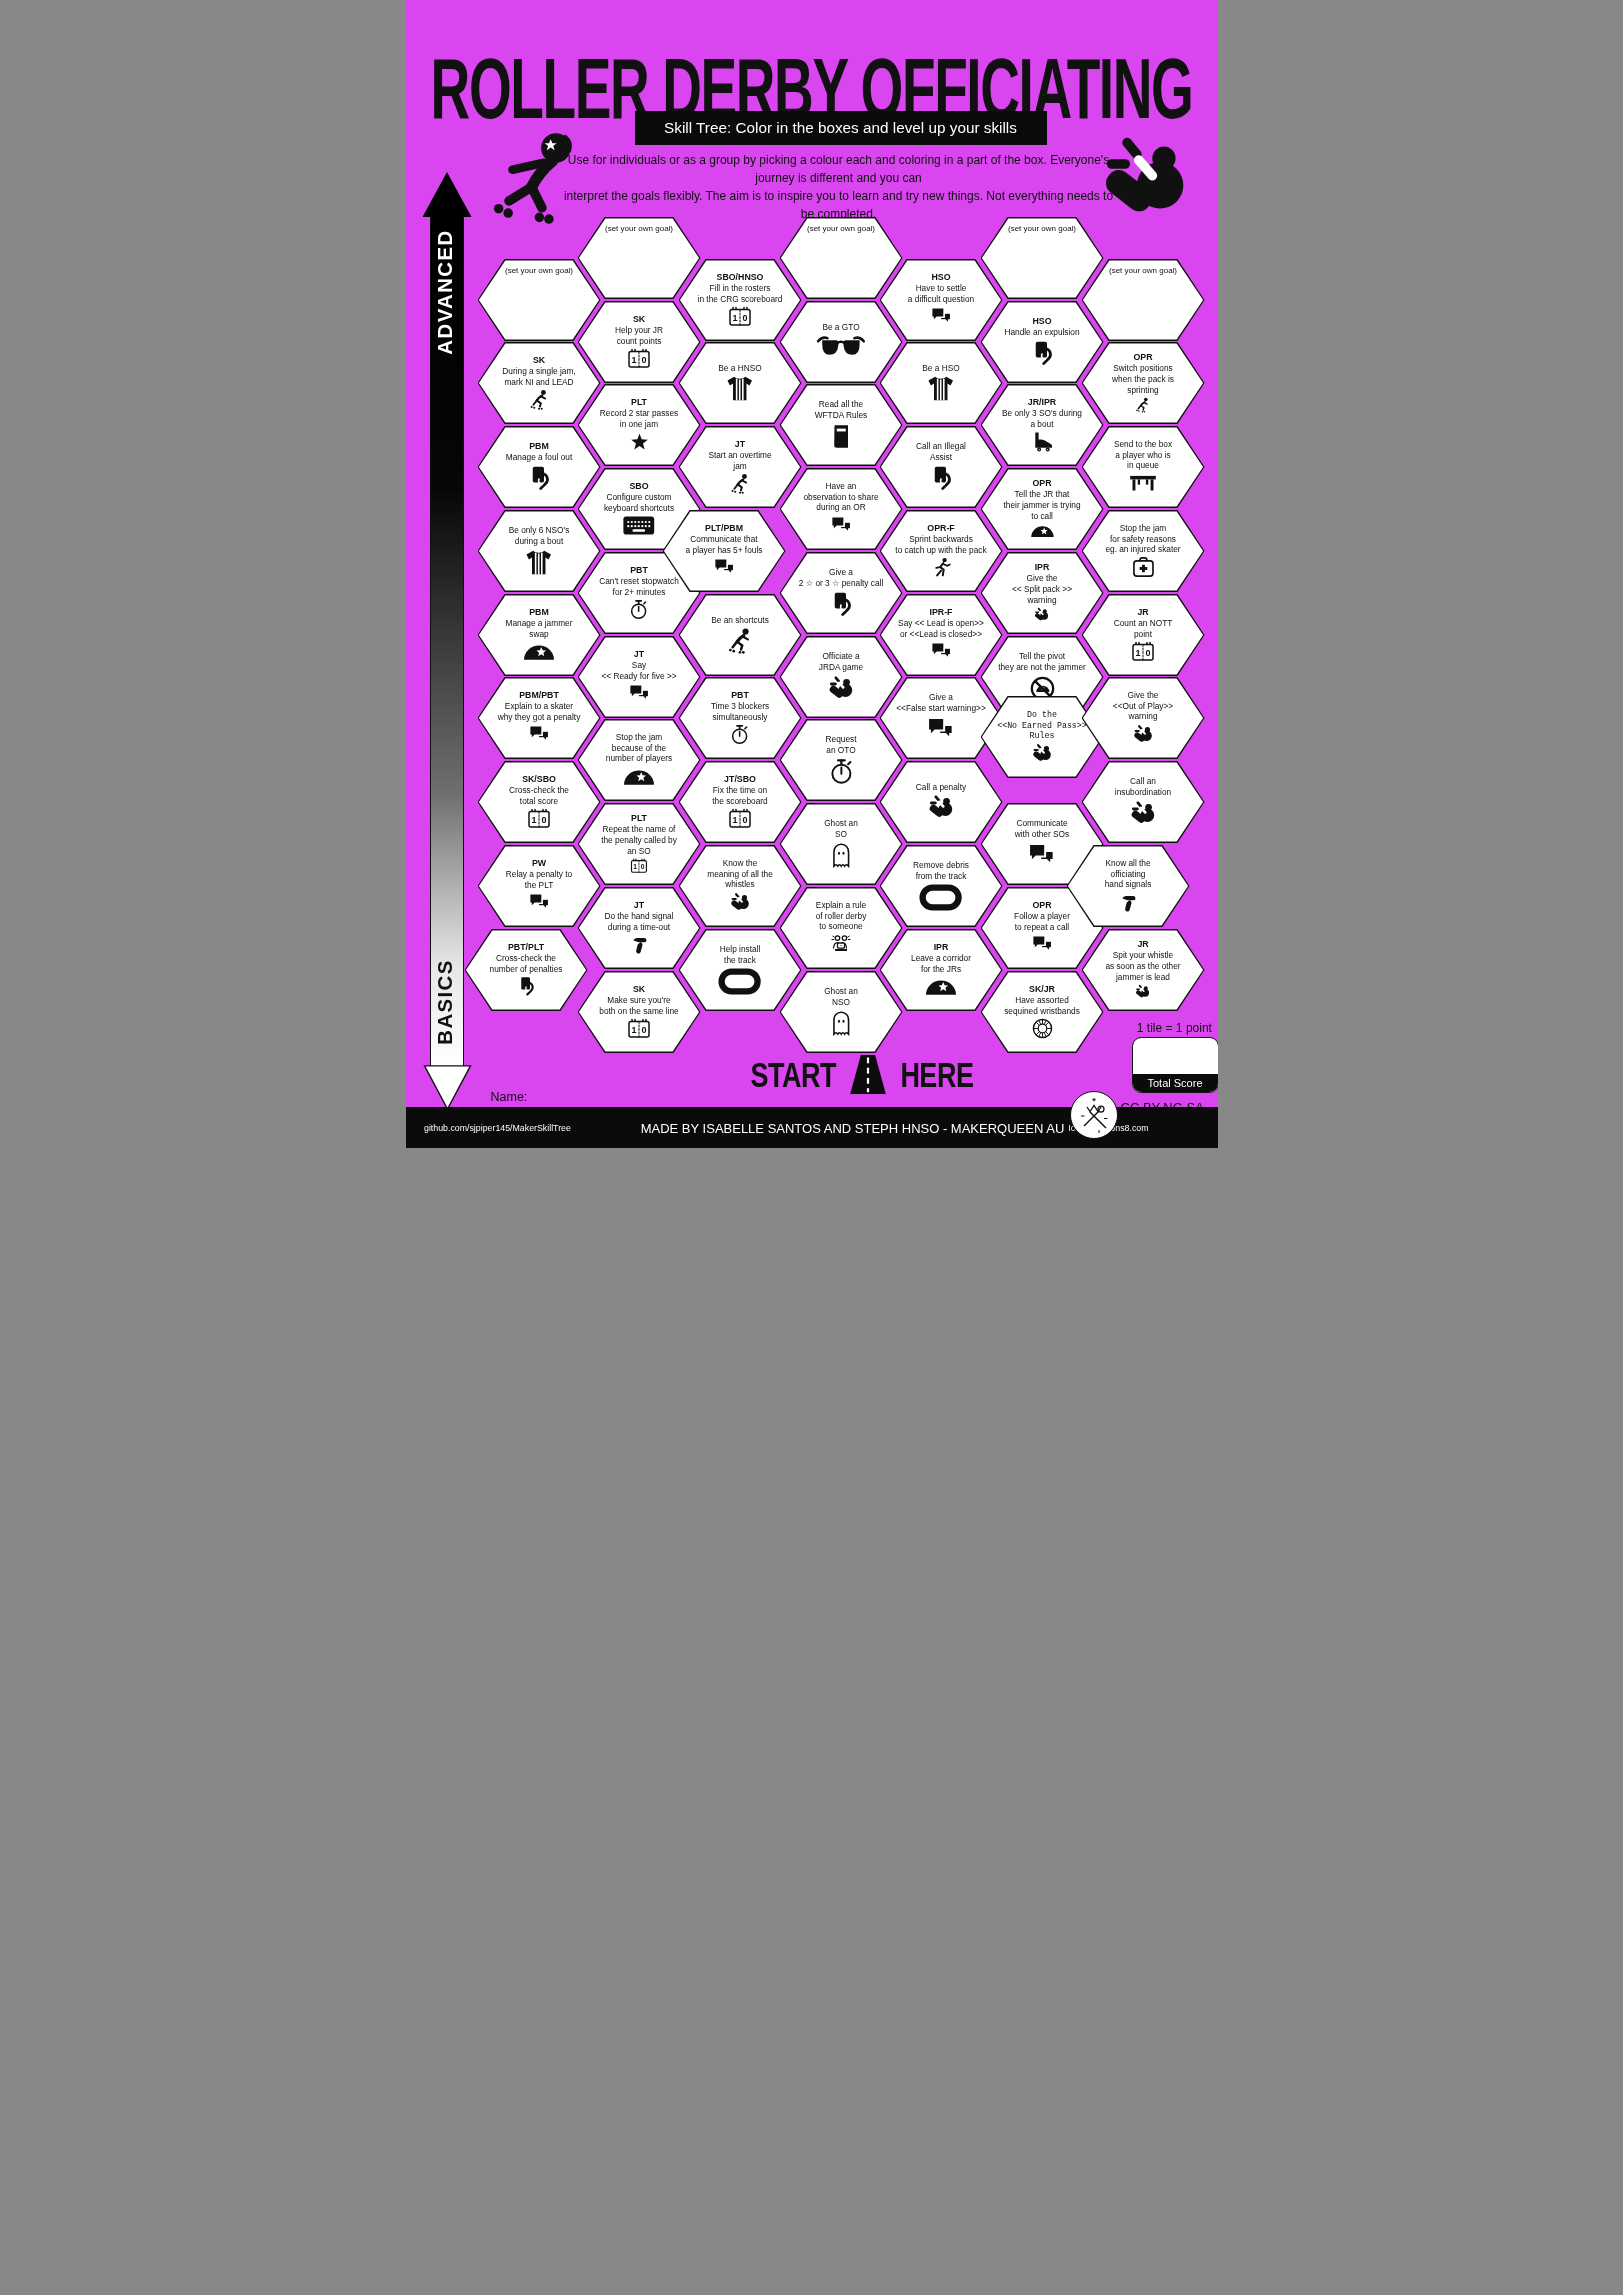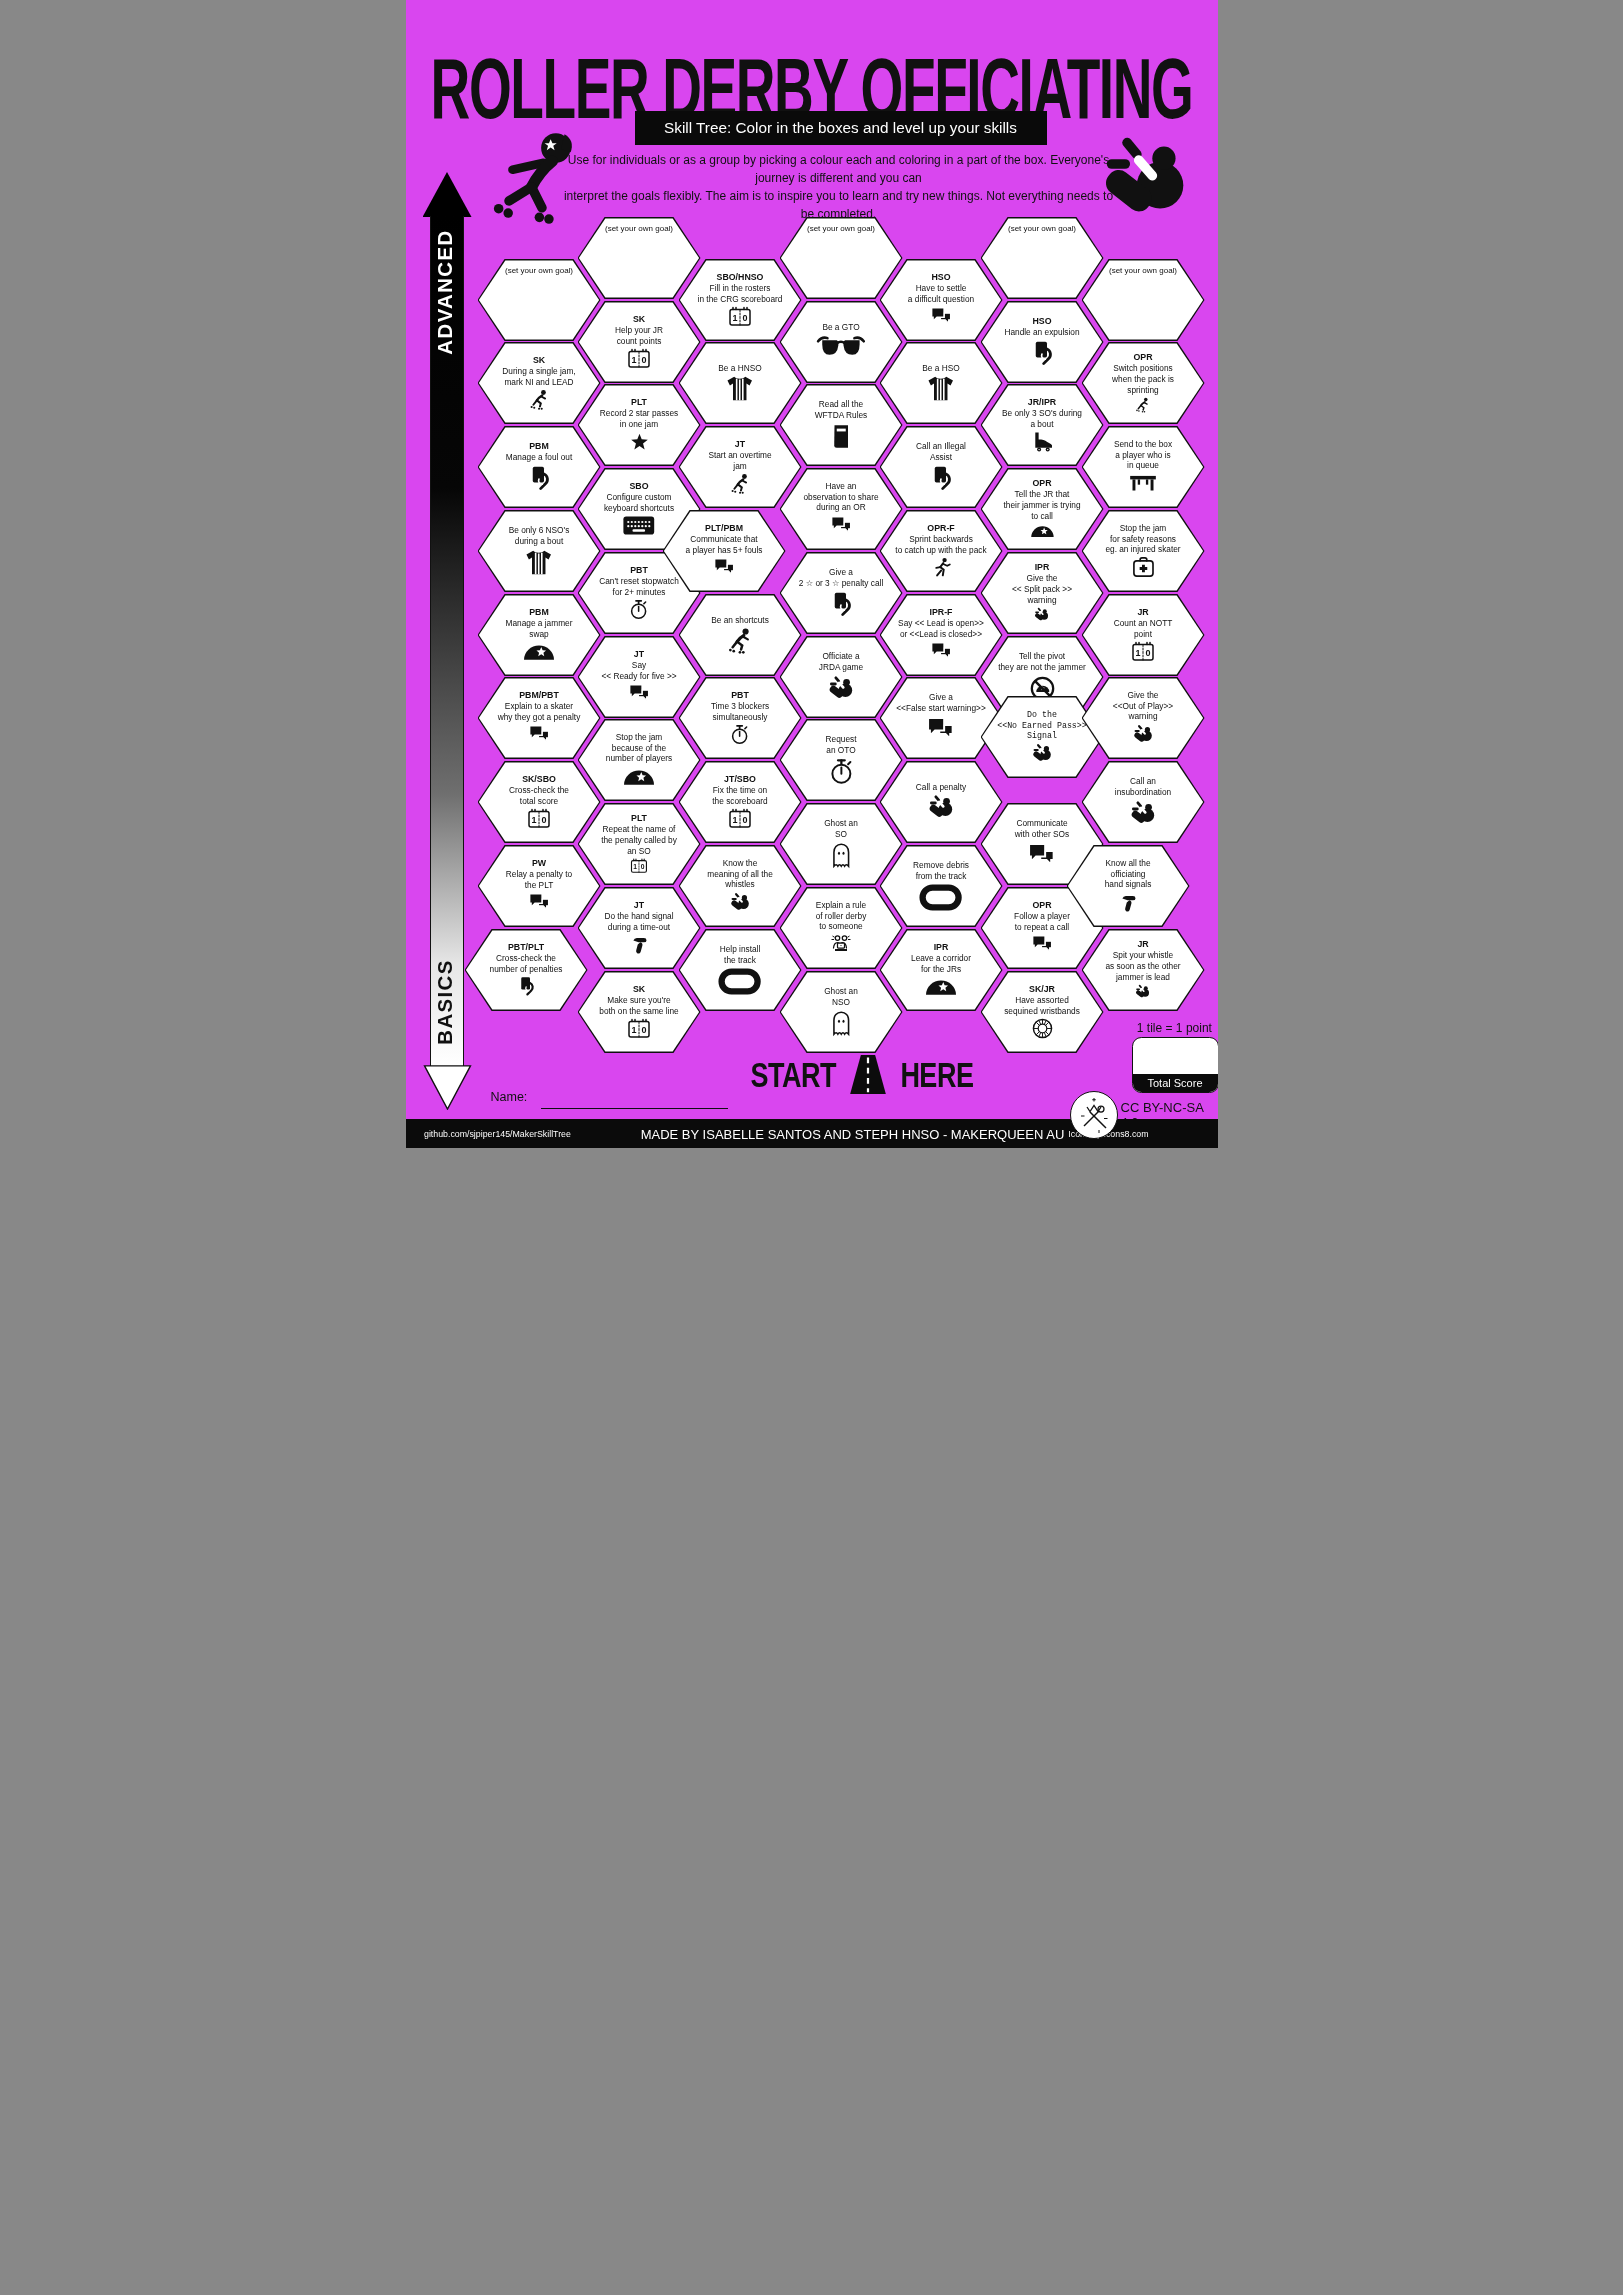--- a/index.html
+++ b/index.html
@@ -44,21 +44,21 @@
   .start-word{font-size:27px;font-weight:bold;letter-spacing:-0.5px;transform:scaleY(1.3);white-space:nowrap;}
   #name-label{left:85px;top:1090px;font-size:12.5px;}
   #name-line{left:135px;top:1108px;width:187px;height:1.4px;background:#111;}
   #tile-points{right:5.6px;top:1021px;font-size:12px;}
   #score-box{left:726px;top:1037px;width:85px;height:54px;border:1.4px solid #111;border-radius:9.3px;
              background:#fff;overflow:hidden;}
   #score-band{position:absolute;left:0;right:0;bottom:0;height:17.6px;background:#0b0b0b;color:#fff;
              display:flex;align-items:center;justify-content:center;font-size:11px;}
   #license{left:715px;top:1100px;font-size:13px;}
   #logo{left:663px;top:1090px;width:50px;height:50px;z-index:3;}
-  #footer{left:0;bottom:0;width:100%;height:29px;background:#0b0b0b;color:#fff;z-index:2;position:absolute;}
+  #footer{left:0;bottom:0;width:100%;height:41px;background:#0b0b0b;color:#fff;z-index:2;position:absolute;}
   #footer .ftext{position:absolute;top:50%;transform:translateY(-50%);white-space:nowrap;}
   #footer-left{left:18.5px;font-size:8.8px;}
   #footer-center{left:calc(50% + 41px);transform:translate(-50%,-50%) !important;font-size:13px;}
   #footer-right{right:69px;font-size:8.8px;}
   #skater-big{left:84px;top:126px;width:104px;height:103px;}
   #whistle-big{left:693px;top:133px;width:95px;height:93px;}
 </style>
 </head>
 <body>
 
@@ -846,21 +846,21 @@
               <polygon points="24.5,20 25.6,22.6 28.4,22.8 26.3,24.6 27,27.3 24.5,25.8 22,27.3 22.7,24.6 20.6,22.8 23.4,22.6" fill="#fff"></polygon>
               <line x1="10" y1="10" x2="38" y2="38" stroke="#111" stroke-width="4.5"></line>
             </svg>
           </div>
         </div>
       </div>
       <div class="hex" style="left: 575px; top: 696px; font-family: Liberation Mono, monospace;">
         <div class="hex-in">
           <div class="line">Do the</div>
           <div class="line">&lt;&lt;No Earned Pass&gt;&gt;</div>
-          <div class="line">Signal</div>
+          <div class="line">Rules</div>
           <div class="ic">
             <svg viewBox="0 0 48 48">
               <path d="M14 5 l5 6" stroke="#111" fill="none" stroke-linecap="round" stroke-width="5"></path>
               <path d="M6 16 h7" stroke="#111" fill="none" stroke-linecap="round" stroke-width="5"></path>
               <circle cx="31" cy="27" r="12" fill="#111"></circle>
               <circle cx="33" cy="13" r="6" fill="#111"></circle>
               <rect x="2" y="24" width="26" height="13" rx="6" fill="#111" transform="rotate(38 16 30)"></rect>
               <path d="M20 14 l7 8" stroke="#fff" stroke-width="5" stroke-linecap="round"></path>
             </svg>
           </div>

